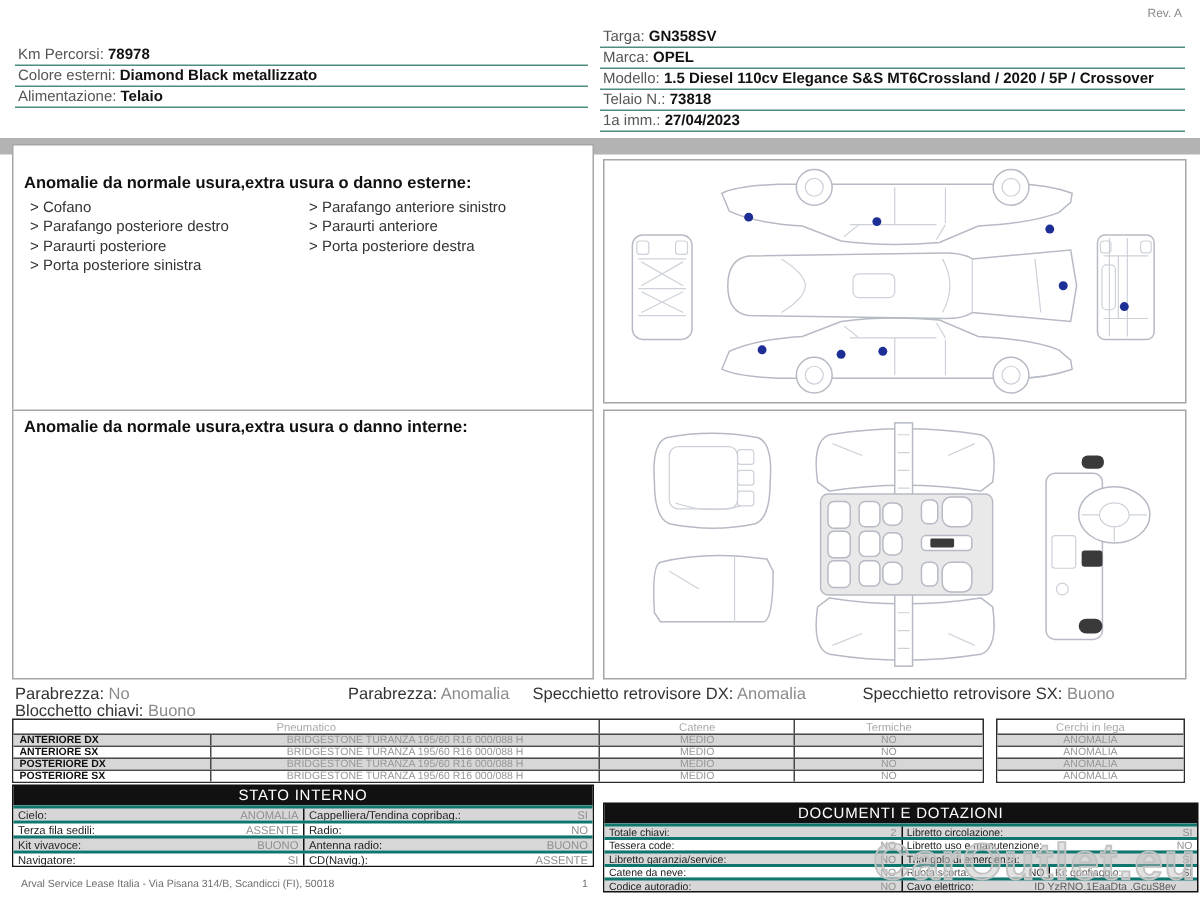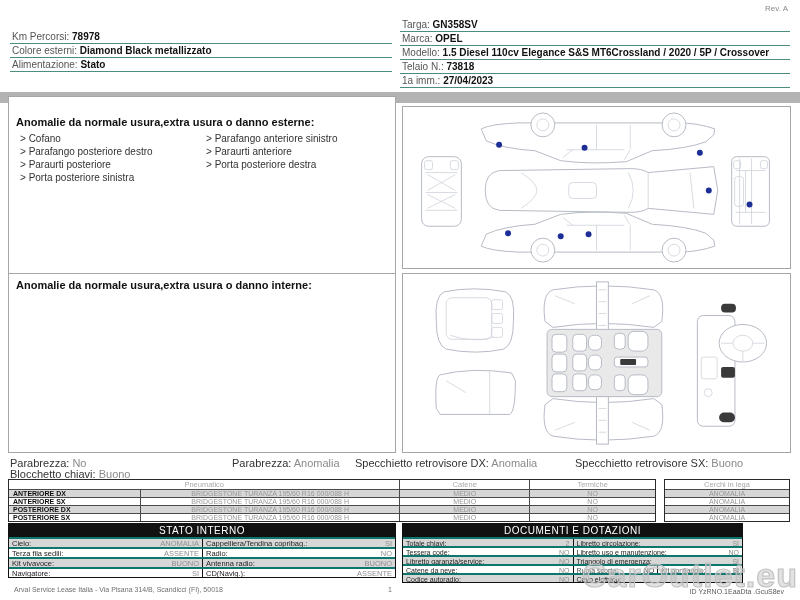--- a/index.html
+++ b/index.html
@@ -56,21 +56,21 @@
   .tc-stato { width:130px; text-align:center; color:#979797; border-right:1px solid #4a4a4a; }
   .tc-term  { width:125px; text-align:center; color:#979797; }
   .tc-cerchi{ width:100%;  text-align:center; color:#979797; }
   .th-pneu  { width:392px; border-right:1px solid #4a4a4a; }
   .th-stato { width:130px; border-right:1px solid #4a4a4a; }
   .th-term  { width:125px; }
 
   
   .sec { position:absolute; top:523px; border:1px solid #111; }
   #sec-interno  { left:8px;  width:388px; }
-  #sec-docs     { left:402px; width:341px; }
+  #sec-docs     { left:402px; width:397px;margin-top:12px; }
   .sec-head { background:#111; color:#fff; font-weight:normal; font-size:10px;
               text-align:center; height:13px; line-height:13px; letter-spacing:.5px; }
   .srow { display:flex; border-top:2px solid #0f766e; height:10px; line-height:10px; font-size:7.5px; }
   .srow.odd { background:#d7d7d7; }
   .srow.even { background:#fff; }
   .scell { width:50%; display:flex; justify-content:space-between; padding:0 3px; overflow:hidden; white-space:nowrap; }
   .scell + .scell { border-left:1px solid #111; }
   .scell .hlabel { color:#222; }
   .scell .sval { color:#8f8f8f; }
   .scell-half { width:25%; display:flex; justify-content:space-between; padding:0 3px;
@@ -100,21 +100,21 @@
   <div class="rev">Rev. A</div>
 
   <div class="hcol-left">
     <div class="hrow">
       <span class="hlabel">Km Percorsi:</span>&nbsp;<span class="hval">78978</span>
     </div>
     <div class="hrow">
       <span class="hlabel">Colore esterni:</span>&nbsp;<span class="hval">Diamond Black metallizzato</span>
     </div>
     <div class="hrow">
-      <span class="hlabel">Alimentazione:</span>&nbsp;<span class="hval">Stato</span>
+      <span class="hlabel">Alimentazione:</span>&nbsp;<span class="hval">Telaio</span>
     </div>
   </div>
 
   <div class="hcol-right">
     <div class="hrow">
       <span class="hlabel">Targa:</span>&nbsp;<span class="hval">GN358SV</span>
     </div>
     <div class="hrow">
       <span class="hlabel">Marca:</span>&nbsp;<span class="hval">OPEL</span>
     </div>

